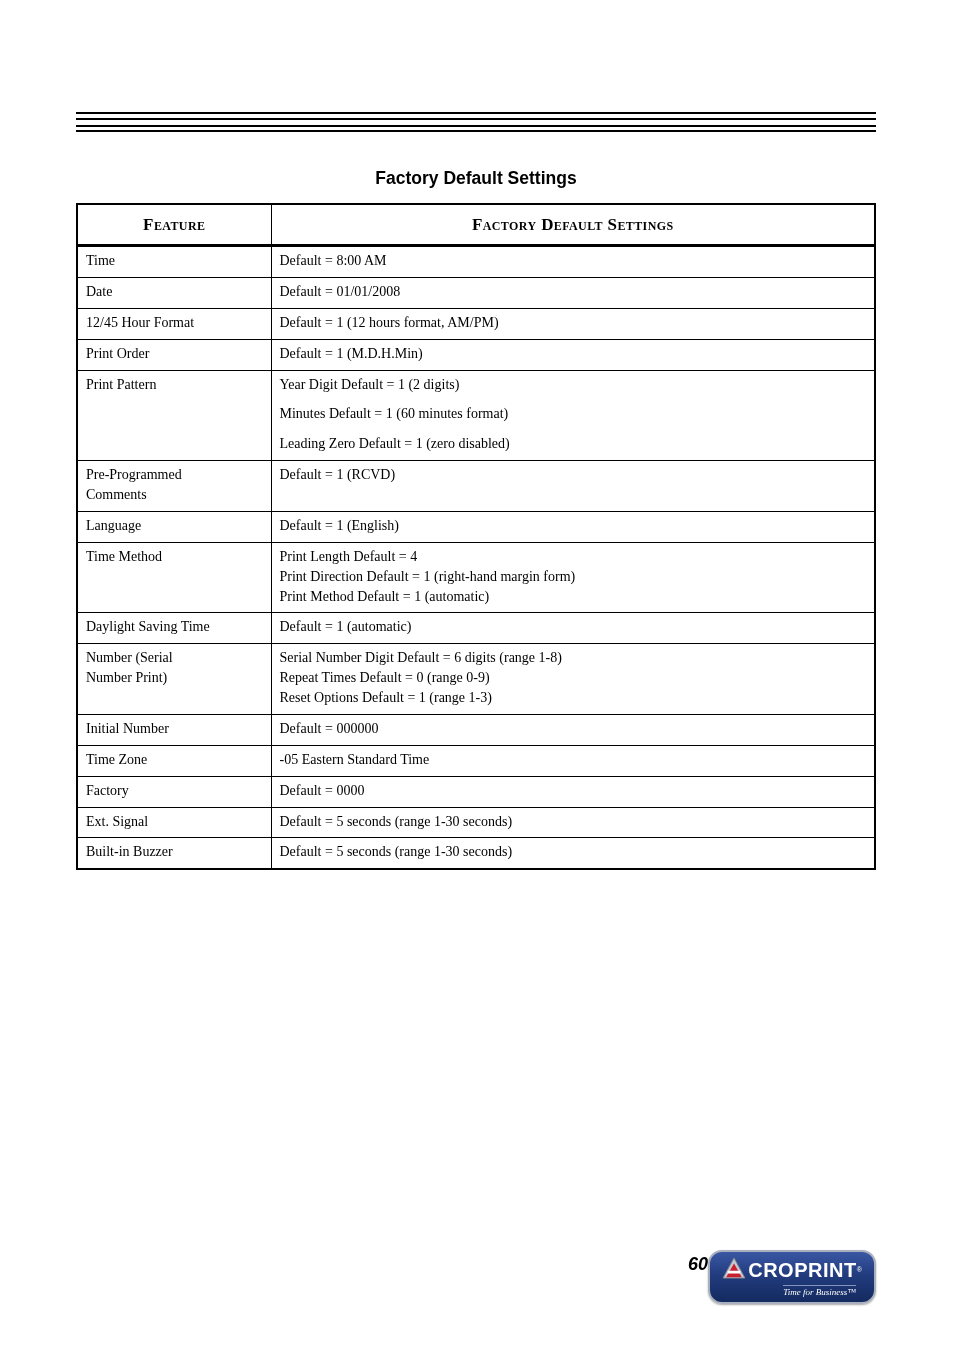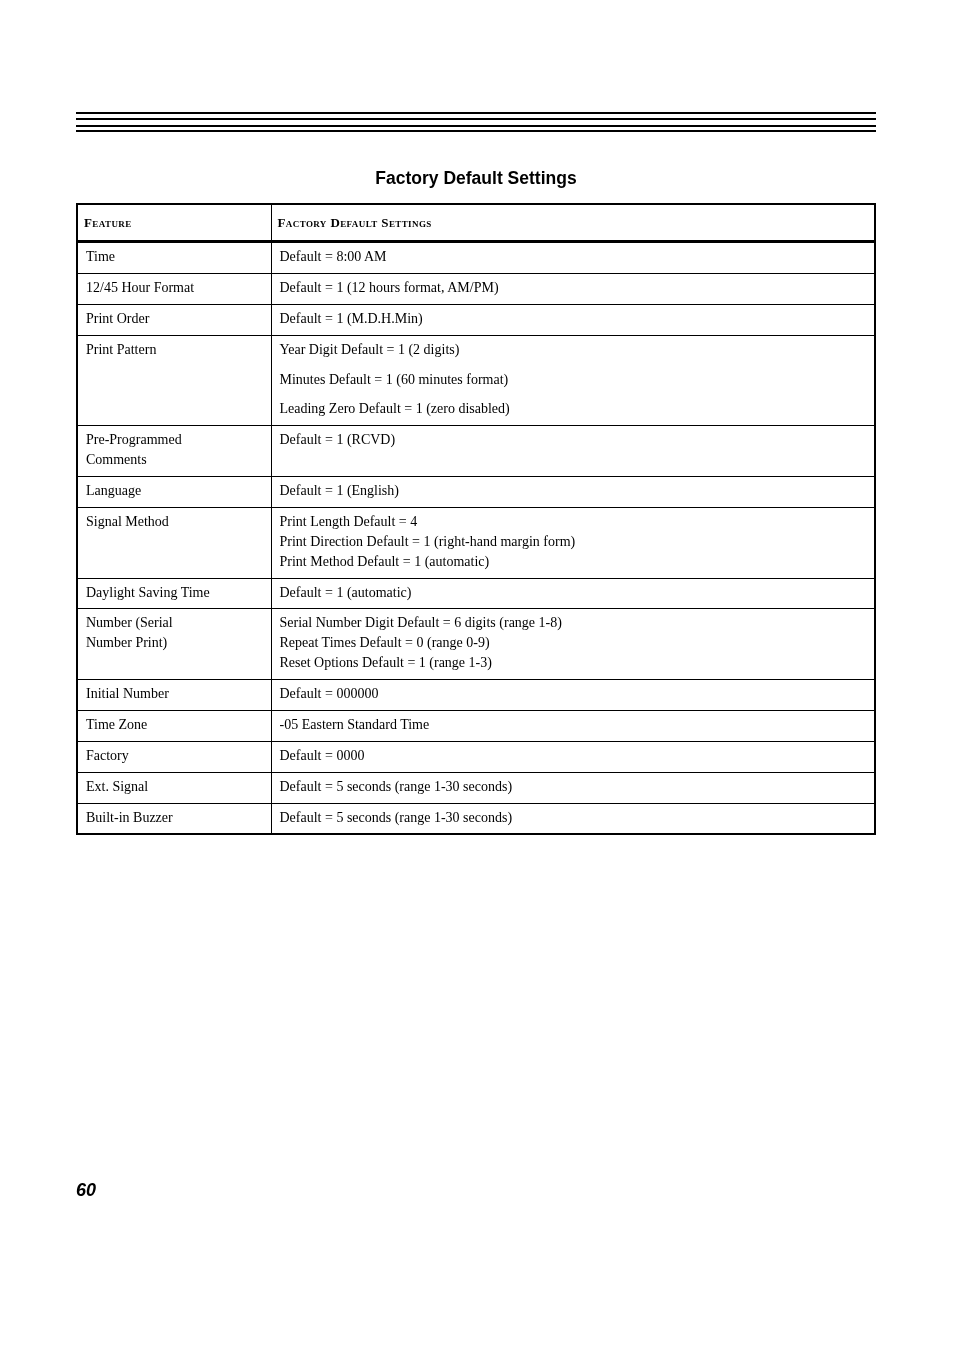--- a/index.html
+++ b/index.html
@@ -30,44 +30,44 @@
     width: 100%;
     border-collapse: collapse;
     border: 2px solid #000;
     table-layout: fixed;
   }
   table.settings th {
     border: 1px solid #000;
     border-bottom: 3.5px solid #000;
     font-variant: small-caps;
     font-weight: bold;
-    font-size: 13px;
+    font-size: 17px;
     letter-spacing: 0.4px;
-    text-align: left;
+    text-align: center;
     padding: 10px 6px 9px 6px;
   }
   table.settings th.col-feature { width: 194px; }
   table.settings td {
     border: 1px solid #000;
     vertical-align: top;
     font-size: 14px;
     line-height: 1.42;
     padding: 4px 8px 6px 8px;
   }
   td .line { white-space: nowrap; }
   td.feature-cell .line { white-space: normal; }
   td.settings-cell.spaced .line { margin-bottom: 10px; }
   td.settings-cell.spaced .line:last-child { margin-bottom: 0; }
 
   .footer {
     position: absolute;
     left: 76px; right: 78px;
-    top: 1176px;
+    top: 1250px;
     display: flex;
-    justify-content: space-between;
+    justify-content: flex-end;
     align-items: flex-start;
   }
   .page-number {
     font-family: "Liberation Sans", sans-serif;
     font-weight: bold;
     font-style: italic;
     font-size: 18px;
     margin-top: 4px;
   }
 
@@ -128,20 +128,28 @@
         <tr>
           <td class="feature-cell">
             <div class="line">Time</div>
           </td>
           <td class="settings-cell">
             <div class="line">Default = 8:00 AM</div>
           </td>
         </tr>
         <tr>
           <td class="feature-cell">
+            <div class="line">Date</div>
+          </td>
+          <td class="settings-cell">
+            <div class="line">Default = 01/01/2008</div>
+          </td>
+        </tr>
+        <tr>
+          <td class="feature-cell">
             <div class="line">12/45 Hour Format</div>
           </td>
           <td class="settings-cell">
             <div class="line">Default = 1 (12 hours format, AM/PM)</div>
           </td>
         </tr>
         <tr>
           <td class="feature-cell">
             <div class="line">Print Order</div>
           </td>
@@ -171,21 +179,21 @@
         <tr>
           <td class="feature-cell">
             <div class="line">Language</div>
           </td>
           <td class="settings-cell">
             <div class="line">Default = 1 (English)</div>
           </td>
         </tr>
         <tr>
           <td class="feature-cell">
-            <div class="line">Signal Method</div>
+            <div class="line">Time Method</div>
           </td>
           <td class="settings-cell">
             <div class="line">Print Length Default = 4</div>
             <div class="line">Print Direction Default = 1 (right-hand margin form)</div>
             <div class="line">Print Method Default = 1 (automatic)</div>
           </td>
         </tr>
         <tr>
           <td class="feature-cell">
             <div class="line">Daylight Saving Time</div>
@@ -244,15 +252,29 @@
           <td class="settings-cell">
             <div class="line">Default = 5 seconds (range 1-30 seconds)</div>
           </td>
         </tr>
       </tbody>
   </table>
 
   <div class="footer">
     <div class="page-number">60</div>
 
+    <div class="logo">
+      <div class="logo-top">
+        <span class="logo-a-icon">
+          <svg width="24" height="22" viewBox="0 0 26 24" aria-hidden="true">
+            <polygon points="13,1 25,23 1,23" fill="#c2c7d0" stroke="#7d828c" stroke-width="1"></polygon>
+            <polygon points="13,7 21.5,22 4.5,22" fill="#c8202f"></polygon>
+            <rect x="6" y="15" width="14" height="3" fill="#ffffff"></rect>
+          </svg>
+        </span>
+        <span class="brand">CROPRINT</span>
+          <span class="reg">®</span>
+      </div>
+      <div class="tagline">Time for Business™</div>
+    </div>
   </div>
 
 </div>
 
 </body></html>

